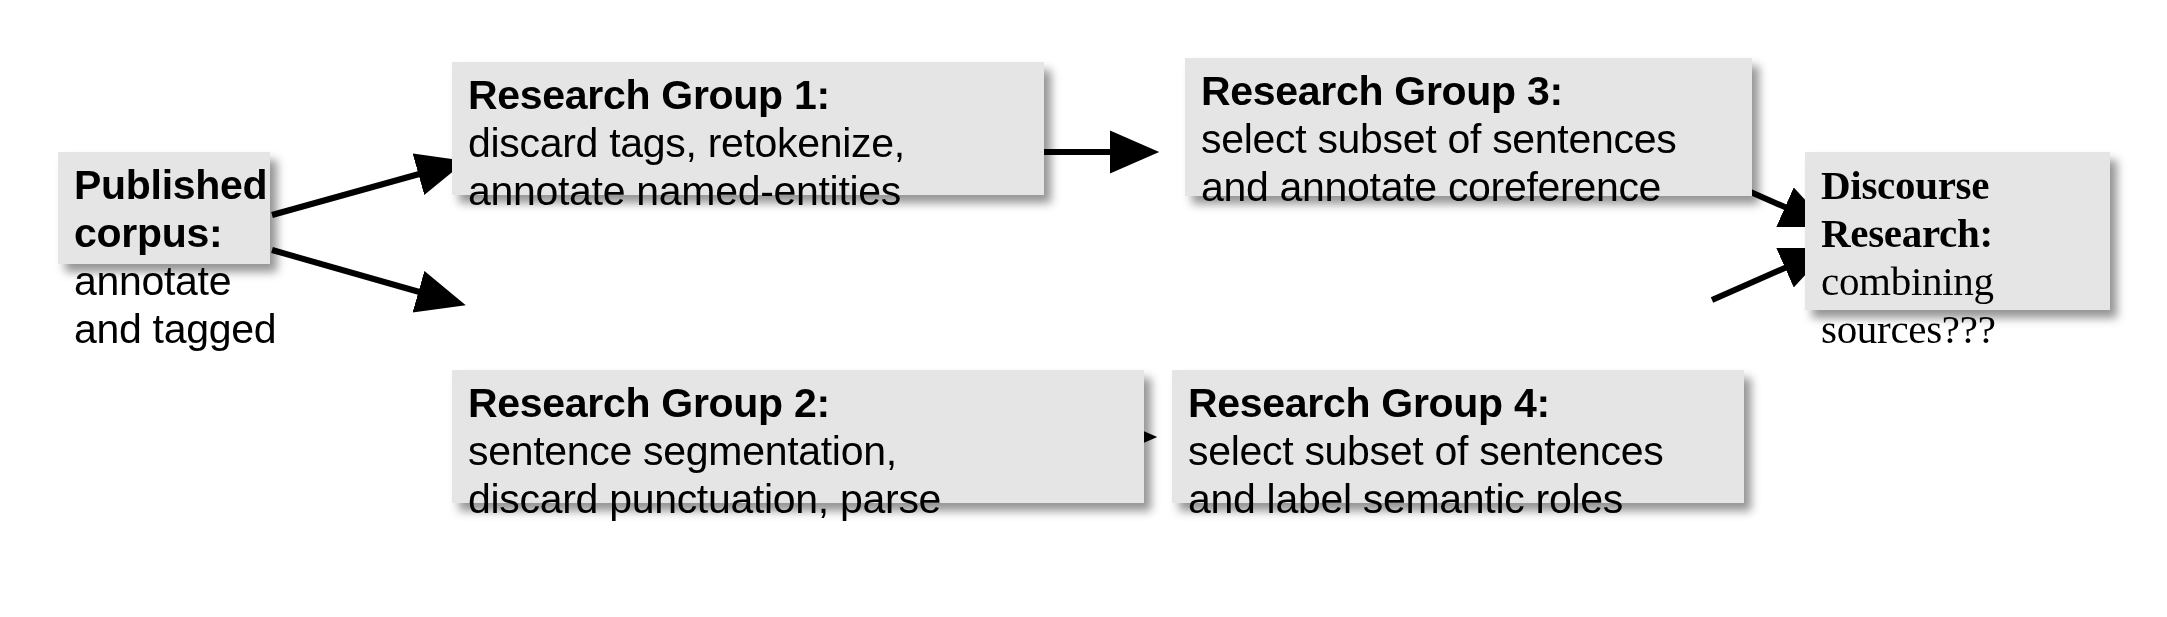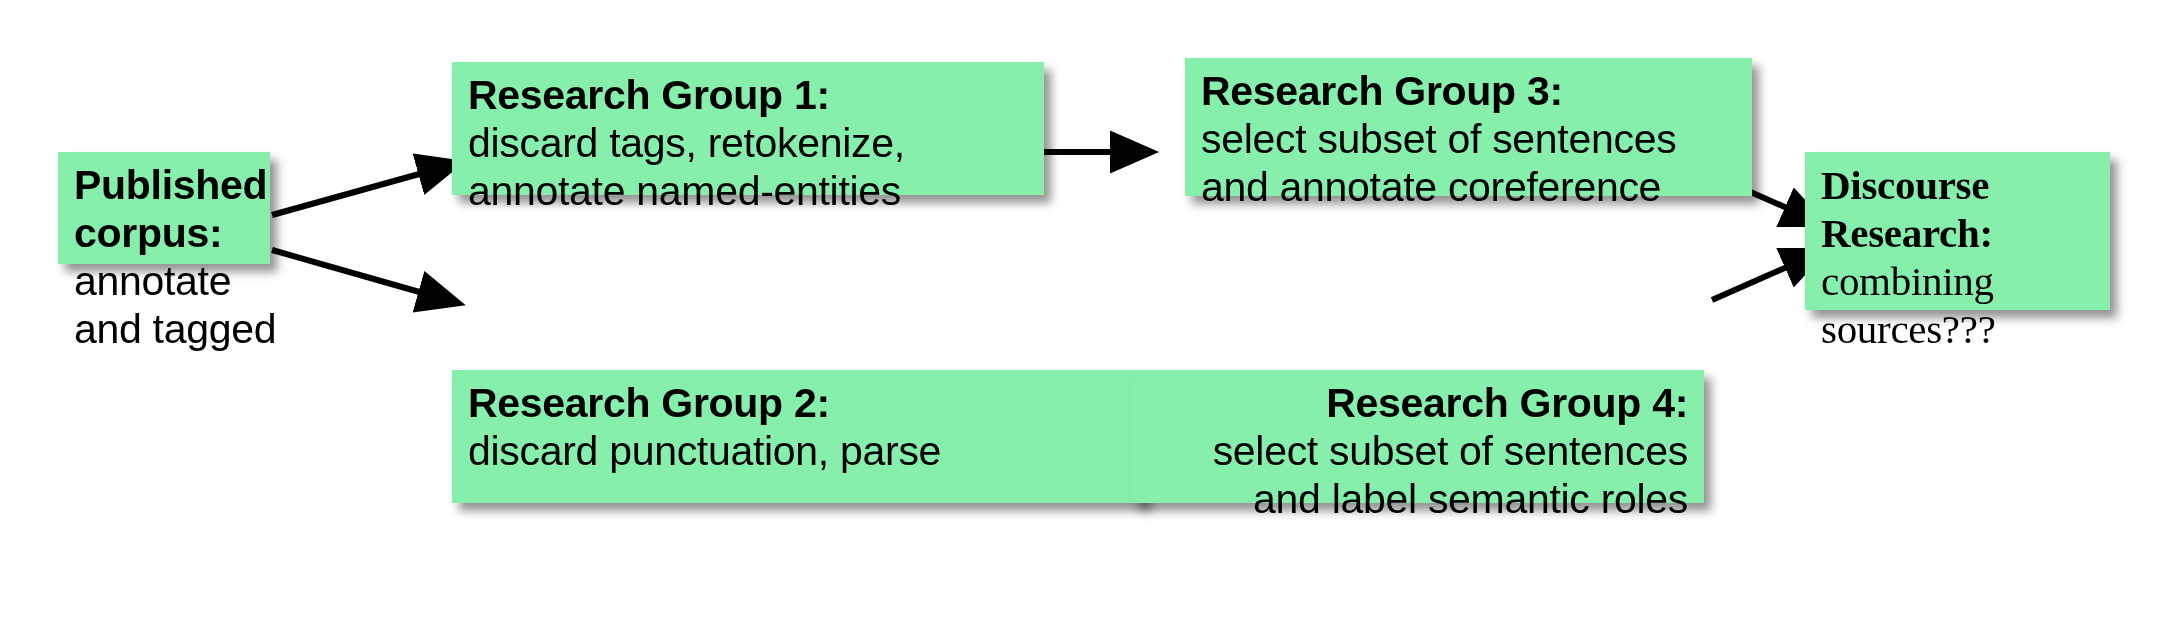--- a/index.html
+++ b/index.html
@@ -23,21 +23,21 @@
   .arrow-layer {
     position: absolute;
     left: 0;
     top: 0;
     width: 2167px;
     height: 617px;
     pointer-events: none;
   }
   .node {
     position: absolute;
-    background: #86efac;
+    background: #e5e5e5;
     box-shadow: 7px 8px 9px rgba(0,0,0,0.42);
     box-sizing: border-box;
     padding: 10px 16px 12px 16px;
     color: #000000;
     line-height: 1.17;
   }
   .node .ttl {
     font-weight: bold;
     font-size: 41px;
     letter-spacing: -0.3px;
@@ -51,21 +51,21 @@
     white-space: nowrap;
     display: block;
   }
 
   
   #node-published  { left: 58px;   top: 152px; width: 212px; height: 112px; }
   #node-rg1        { left: 452px;  top: 62px;  width: 592px; height: 133px; }
   #node-rg3        { left: 1185px; top: 58px;  width: 567px; height: 138px; }
   #node-discourse  { left: 1805px; top: 152px; width: 305px; height: 158px; font-family: Liberation Serif, serif; }
   #node-rg2        { left: 452px;  top: 370px; width: 692px; height: 133px; }
-  #node-rg4        { left: 1132px; top: 370px; width: 572px; height: 133px; text-align: right; }
+  #node-rg4        { left: 1172px; top: 370px; width: 572px; height: 133px; }
 </style>
 </head>
 <body>
 
 <div id="canvas">
 
   <svg class="arrow-layer" viewBox="0 0 2167 617" width="2167" height="617">
     <defs>
       <marker id="ah" markerWidth="11" markerHeight="11" refX="2.0" refY="3.6" orient="auto" markerUnits="strokeWidth">
         <path d="M0,0 L0,7.2 L8.2,3.6 z" fill="#000000"></path>
@@ -118,20 +118,21 @@
 
   <div class="node" id="node-discourse">
     <span class="ttl">Discourse</span>
     <span class="ttl">Research:</span>
     <span class="ln">combining</span>
     <span class="ln">sources???</span>
   </div>
 
   <div class="node" id="node-rg2">
     <span class="ttl">Research Group 2:</span>
+    <span class="ln">sentence segmentation,</span>
     <span class="ln">discard punctuation, parse</span>
   </div>
 
   <div class="node" id="node-rg4">
     <span class="ttl">Research Group 4:</span>
     <span class="ln">select subset of sentences</span>
     <span class="ln">and label semantic roles</span>
   </div>
 
 </div>

